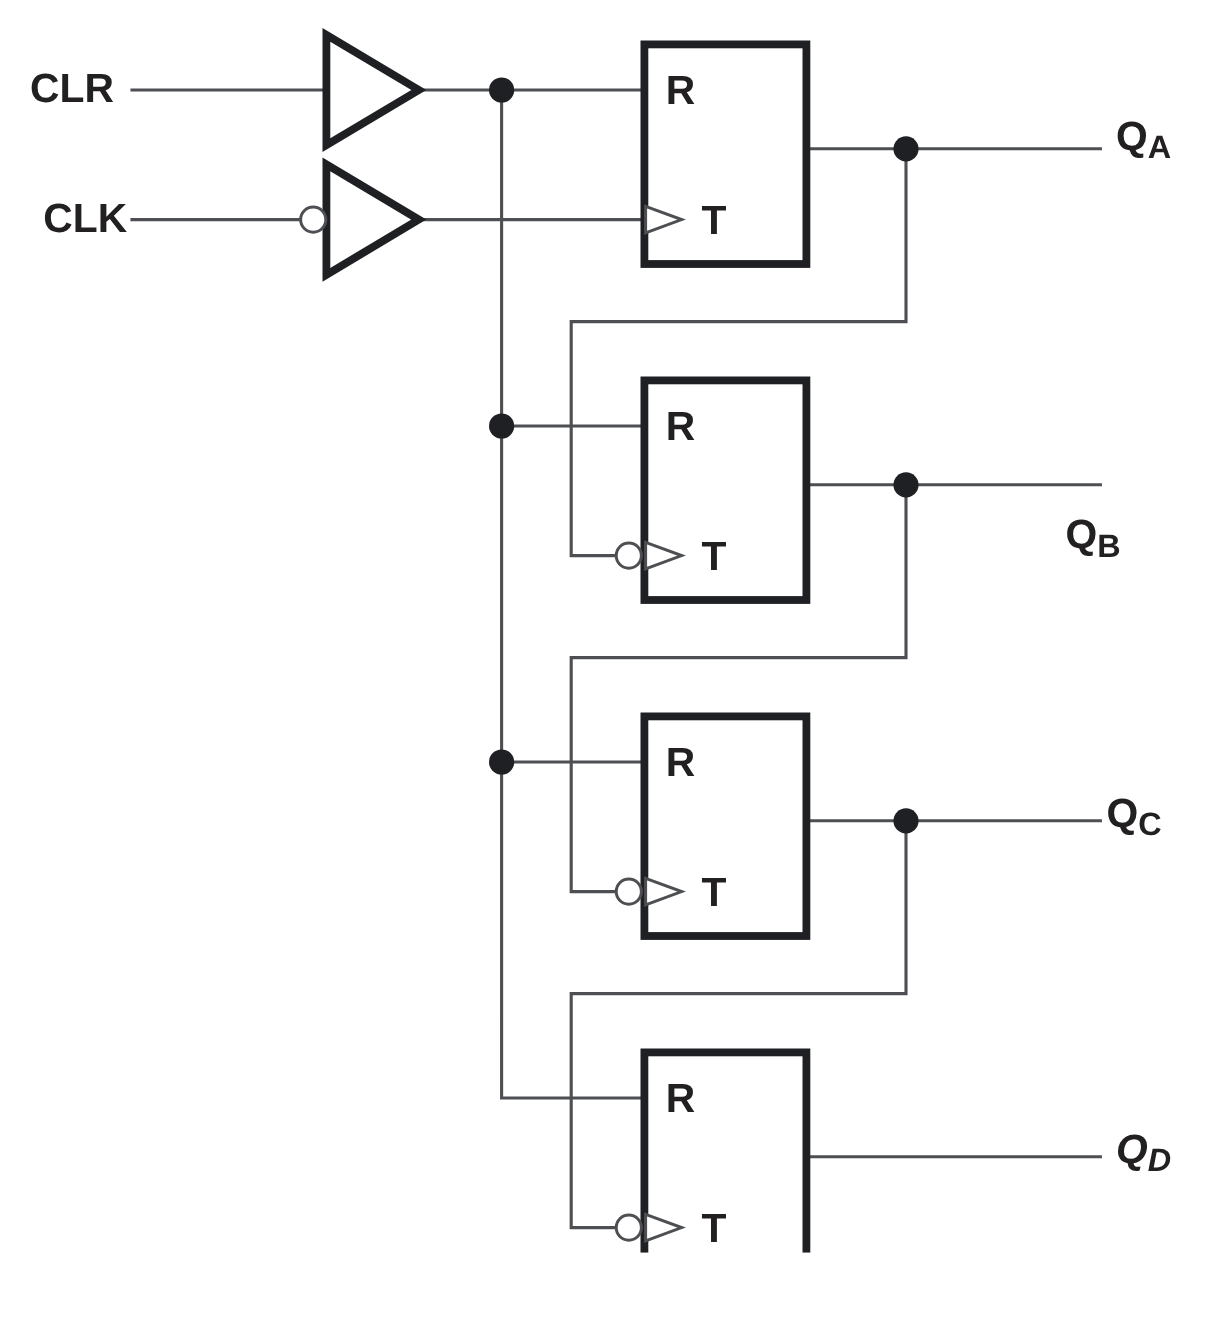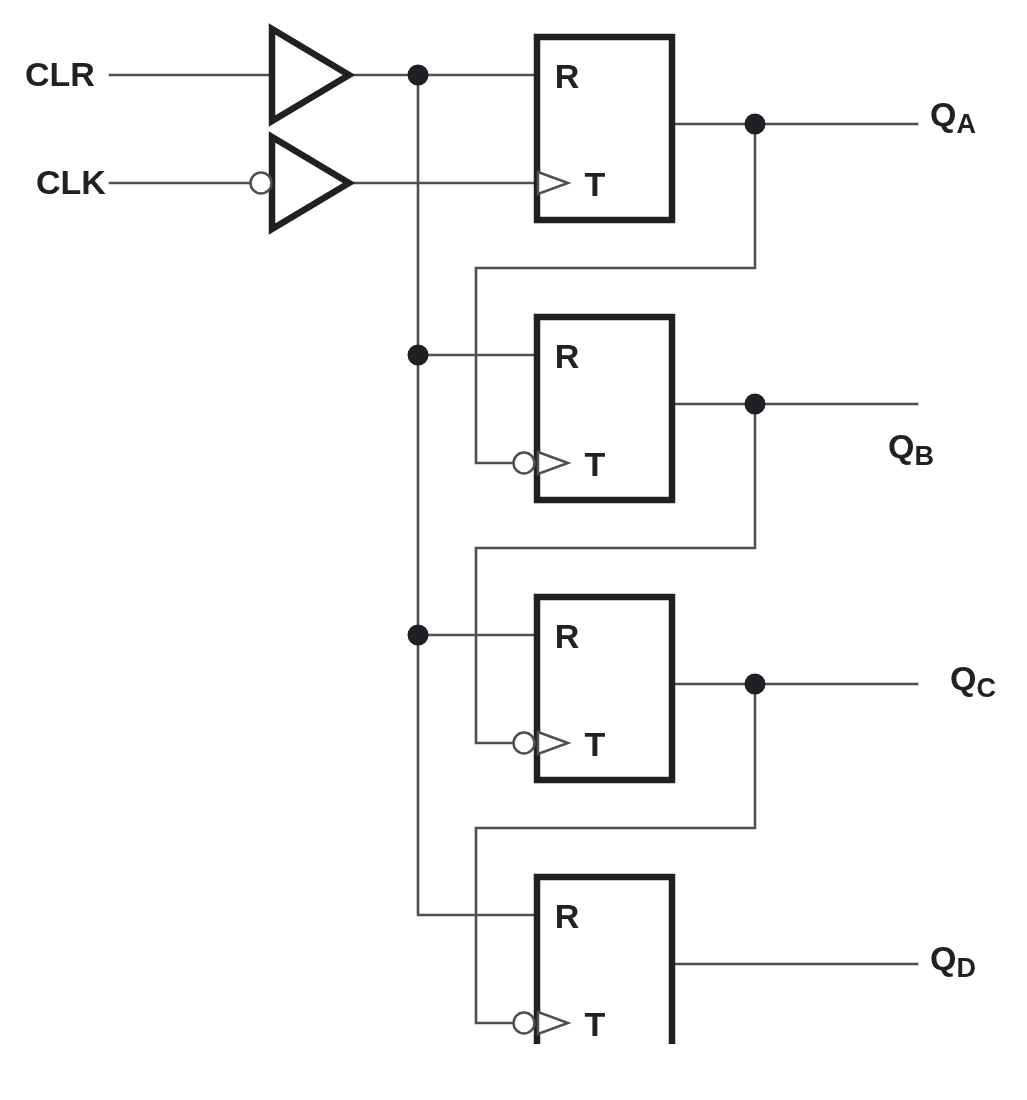--- a/index.html
+++ b/index.html
@@ -139,16 +139,16 @@
   <span class="lbl pin-lbl" style="left:578px; top:446px;">T</span>
 
   <span class="lbl pin-lbl" style="left:550px; top:618px;">R</span>
   <span class="lbl pin-lbl" style="left:578px; top:726px;">T</span>
 
   <span class="lbl pin-lbl" style="left:550px; top:898px;">R</span>
   <span class="lbl pin-lbl" style="left:578px; top:1006px;">T</span>
 
   <span class="lbl q-lbl" style="left:930px; top:96px;"><span>Q</span><sub>A</sub></span>
   <span class="lbl q-lbl" style="left:888px; top:380px;margin-top:48px;"><span>Q</span><sub>B</sub></span>
-  <span class="lbl q-lbl" style="left:950px; top:660px;"><span>Q</span><sub>C</sub></span>
-  <span class="lbl q-lbl" style="left:930px; top:940px;"><span>Q</span><sub>D</sub></span>
+  <span class="lbl q-lbl" style="left:922px; top:660px;"><span>Q</span><sub>C</sub></span>
+  <span class="lbl q-lbl" style="left:930px; top:940px;font-style:italic;"><span>Q</span><sub>D</sub></span>
 
 </div>
 
 </body></html>

